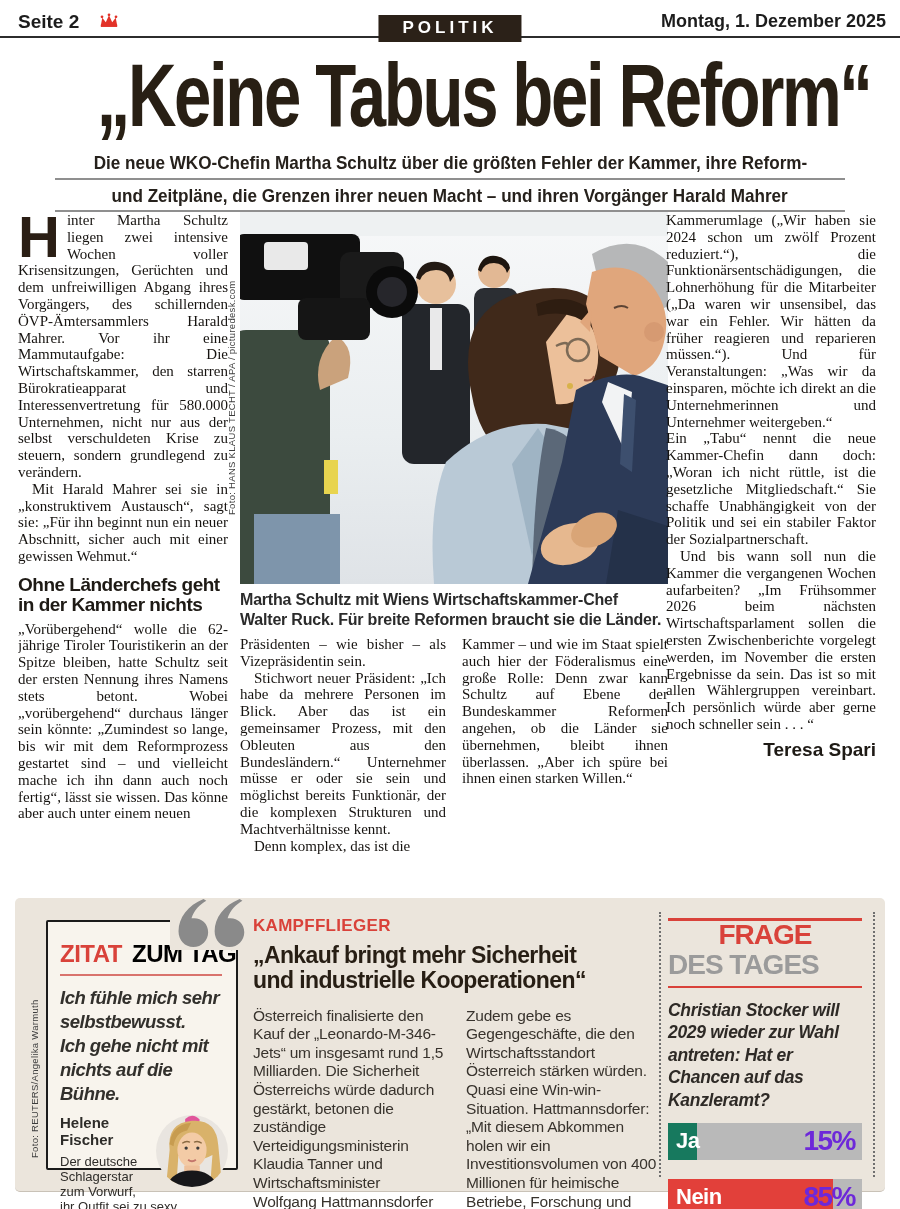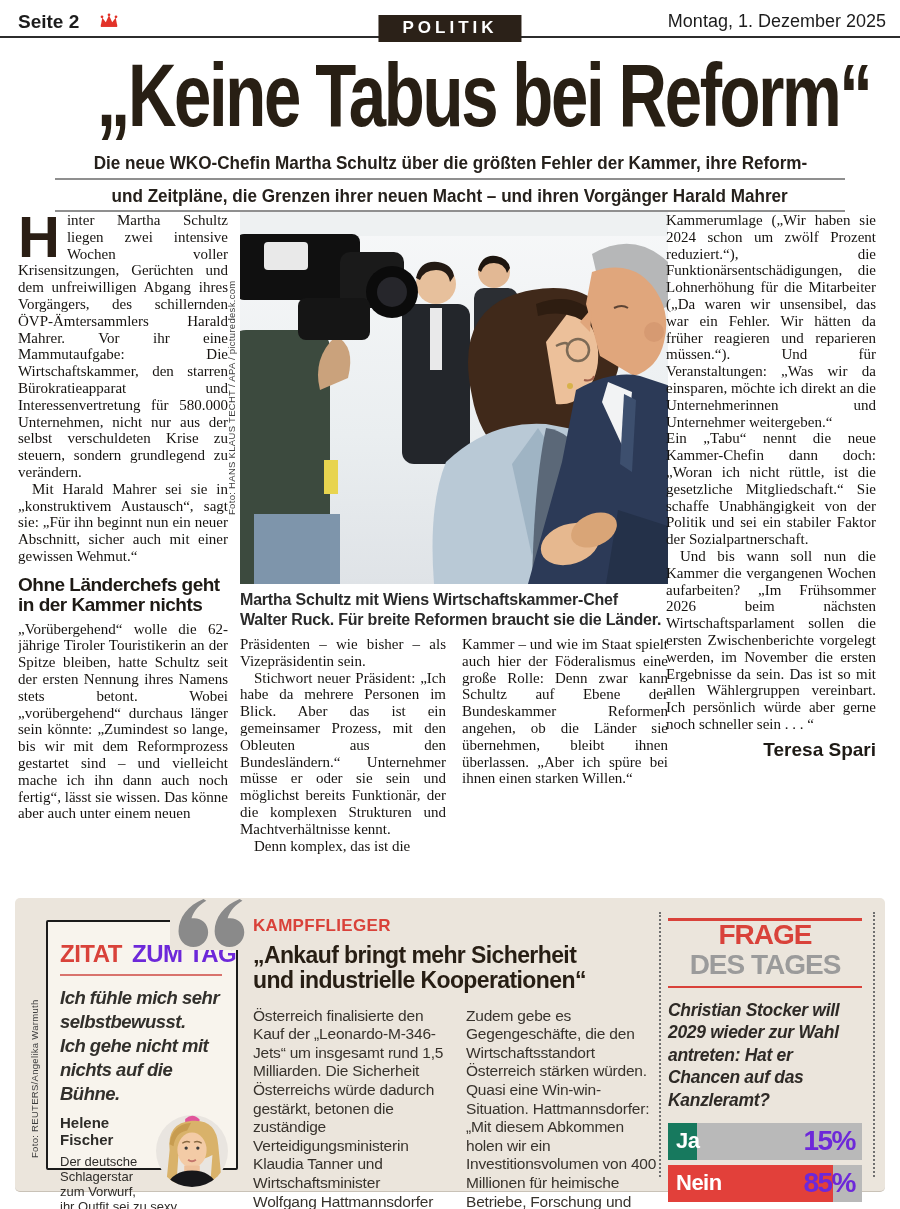--- a/index.html
+++ b/index.html
@@ -7,21 +7,21 @@
   body {
     width:900px; height:1209px; position:relative; overflow:hidden;
     background:#ffffff; color:#1a1a1a;
     font-family:"Liberation Sans", sans-serif;
   }
   
   .header { position:absolute; top:0; left:0; width:900px; height:42px; }
   .header-rule { position:absolute; left:0; right:0; top:36px; height:2px; background:#2c2c2c; }
   .page-label { position:absolute; left:18px; top:11px; font-size:19px; font-weight:bold; color:#1c1c1c; display:flex; align-items:center; gap:20px; }
   .section-badge { position:absolute; left:50%; transform:translateX(-50%); top:15px; background:#2b2118; color:#fff; font-weight:bold; font-size:17px; letter-spacing:4px; padding:3px 24px 4px; z-index:2; }
-  .date-label { position:absolute; right:14px; top:11px; font-size:18px; font-weight:normal; color:#1c1c1c; }
+  .date-label { position:absolute; right:14px; top:11px; font-size:18px; font-weight:bold; color:#1c1c1c; }
   
   .headline-wrap { position:absolute; top:52px; left:0; width:900px; height:100px; text-align:center; }
   .headline-wrap .hl { display:inline-block; transform:scale(0.80,1.05); transform-origin:center top;
     font-size:84px; font-weight:bold; letter-spacing:-3px; color:#281f14; line-height:0.98; white-space:nowrap; }
   .subhead-wrap { position:absolute; top:150px; left:0; width:900px; text-align:center; }
   .subhead-line { font-size:19px; font-weight:bold; color:#26211c; line-height:1.35; }
   .subhead-line span { display:inline-block; transform:scaleX(0.9); transform-origin:center; white-space:nowrap; }
   .sub-rule { height:2px; background:#8f8f8f; margin:2px 55px 3px; }
   
   .article { position:absolute; top:212px; left:0; width:900px; height:672px; }
@@ -45,40 +45,40 @@
   .bottom-panel { position:absolute; left:15px; top:898px; width:870px; height:294px; background:#ebe5dc; border-radius:5px; border-bottom:1px solid #c9c2b7; }
   .dotted-sep { position:absolute; top:14px; bottom:14px; width:0; border-left:2px dotted #6f6f6f; }
   
   .zitat-credit { position:absolute; left:14px; top:40px; height:220px; writing-mode:vertical-rl; transform:rotate(180deg);
     font-size:9.5px; color:#3c3c3c; letter-spacing:0.3px; }
   .zitat-box { position:absolute; left:31px; top:22px; width:192px; height:250px; border:2px solid #1b1b1b; border-radius:2px; background:#f8f4ed; overflow:visible; }
   .quote-mask { position:absolute; top:-12px; right:-12px; width:78px; height:40px; background:#ebe5dc; }
   .quote-glyph { position:absolute; top:-24px; right:-10px; }
   .zitat-title { margin:18px 12px 0; font-size:24px; font-weight:bold; letter-spacing:-0.5px; white-space:nowrap; }
   .zitat-title .red { color:#d9423a; }
-  .zitat-title .gray { color:#6d28d9; margin-left:4px; }
+  .zitat-title .gray { color:#000000; margin-left:4px; }
   .zitat-rule { height:2px; background:#d9736d; margin:6px 14px 10px 12px; }
   .zitat-quote { margin:0 10px 0 12px; font-style:italic; font-weight:bold; font-size:18.5px; line-height:1.3; color:#32302c; letter-spacing:-0.5px; }
   .zitat-attr { margin:9px 8px 0 12px; font-size:13px; line-height:1.16; color:#2e2c29; }
   .avatar { float:right; width:72px; height:72px; border-radius:50%; overflow:hidden; margin:0 0 2px 4px; }
   .attr-name { font-weight:bold; font-size:15px; line-height:1.12; margin-bottom:5px; width:95px; }
   
   .kampf { position:absolute; left:238px; top:18px; width:406px; }
   .kicker { color:#d9423a; font-weight:bold; font-size:17px; letter-spacing:0.3px; }
   .kampf-headline { font-size:23px; font-weight:bold; color:#271e14; letter-spacing:-0.6px; line-height:1.1; margin-top:7px; }
   .kampf-cols { display:flex; gap:20px; margin-top:13px; }
   .kampf-col { width:193px; font-size:15.5px; line-height:1.2; color:#38332d; letter-spacing:-0.2px; }
   
   .frage { position:absolute; left:653px; top:20px; width:194px; }
   .frage-rule { height:3px; background:#d9423a; }
   .frage-rule2 { height:2px; background:#d9423a; margin-top:7px; }
   .frage-t1 { text-align:center; color:#d9423a; font-size:28px; font-weight:bold; letter-spacing:-1px; line-height:1; }
-  .frage-t2 { text-align:center; color:#9b9b9b; font-size:28px; font-weight:bold; letter-spacing:-1px; line-height:1; margin-top:2px; }
+  .frage-t2 { text-align:left; color:#9b9b9b; font-size:28px; font-weight:bold; letter-spacing:-1px; line-height:1; margin-top:2px; }
   .frage-q { font-style:italic; font-weight:bold; font-size:17.5px; line-height:1.28; color:#2e2a26; margin:11px 0 12px; letter-spacing:-0.3px; }
-  .poll-bar { position:relative; height:37px; background:#b9b9b9; margin-bottom:5px; overflow:hidden; }
+  .poll-bar { position:relative; height:37px; background:#b9b9b9; margin-bottom:19px; overflow:hidden; }
   .poll-fill { position:absolute; left:0; top:0; bottom:0; }
   .poll-label { position:absolute; left:8px; top:5px; color:#fff; font-weight:bold; font-size:22px; letter-spacing:-0.5px; z-index:2; }
   .poll-pct { position:absolute; right:7px; top:2px; color:#6d28d9; font-weight:bold; font-size:28px; letter-spacing:-1.5px; z-index:2; }
 </style>
 </head>
 <body>
 
 <div class="header">
   <div class="header-rule"></div>
   <div class="page-label">

